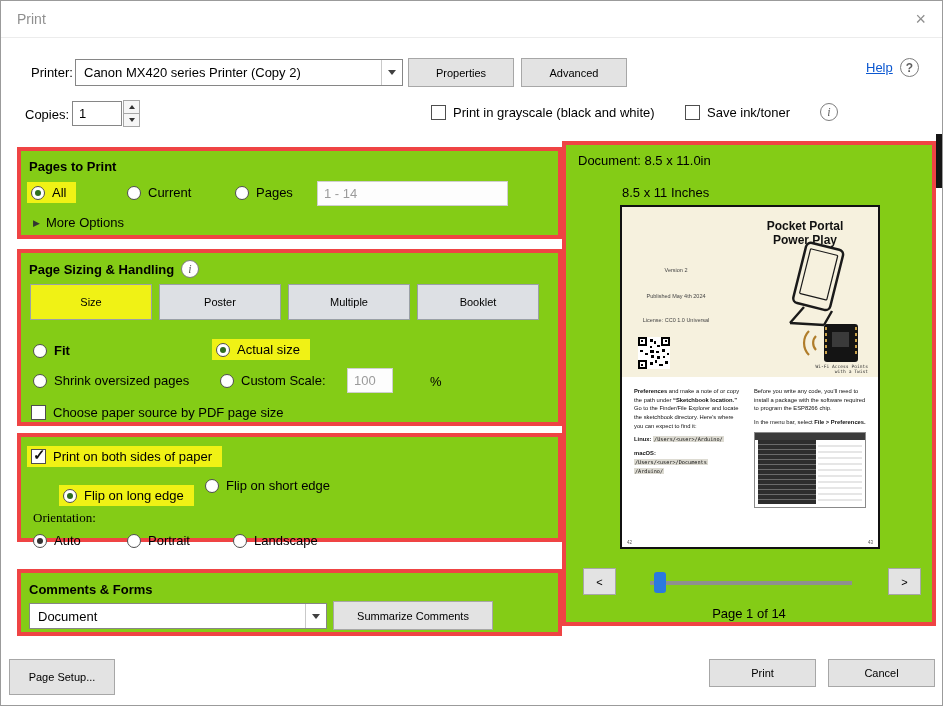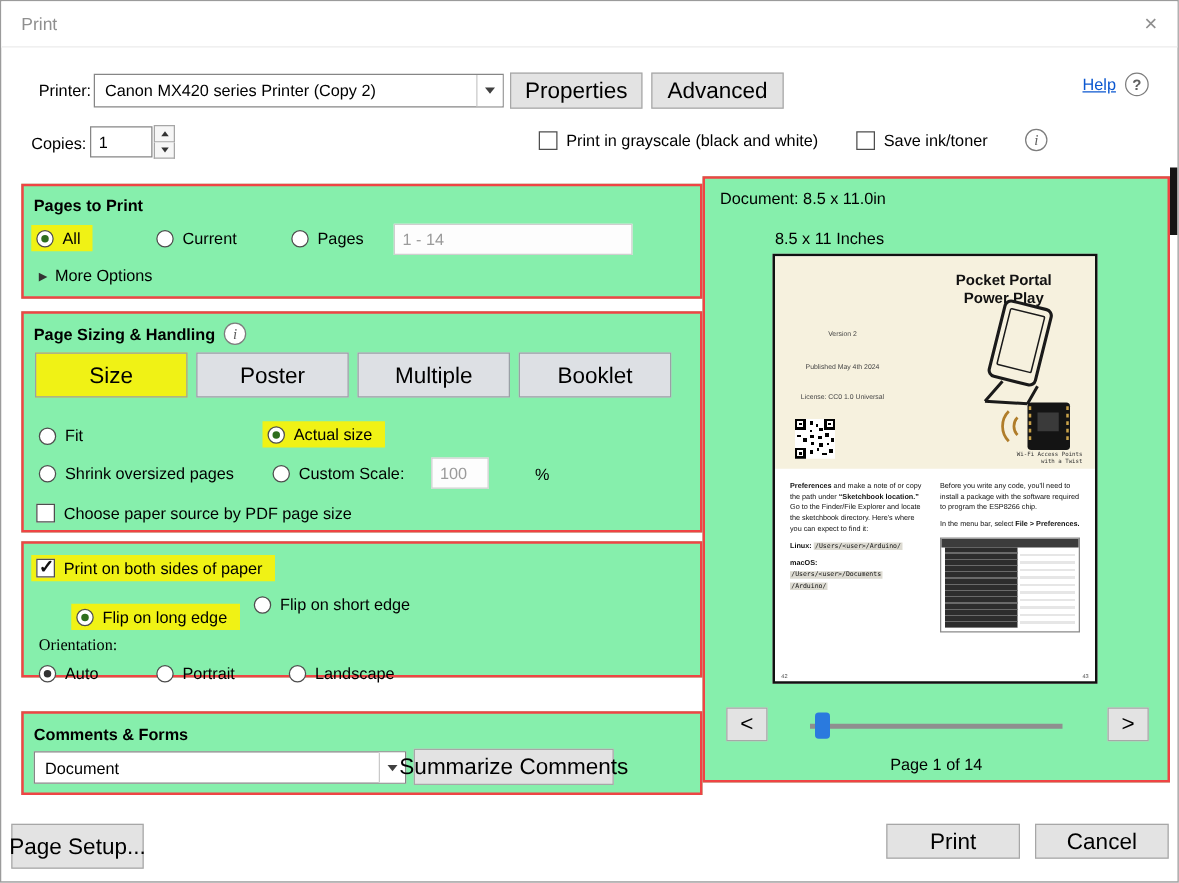--- a/index.html
+++ b/index.html
@@ -7,21 +7,21 @@
   .dialog { position:relative; width:943px; height:706px; background:#fff;
             border:1px solid #9b9b9b; font-size:13px; color:#000; overflow:hidden; }
 
   .titlebar { position:absolute; left:0; top:0; width:100%; height:37px; background:#fff;
               border-bottom:1px solid #ececec; }
   .title { position:absolute; left:16px; top:10px; color:#8f8f8f; font-size:14px; }
   .close { position:absolute; right:16px; top:8px; color:#8f8f8f; font-size:18px; cursor:pointer; }
 
   .lbl { position:absolute; white-space:nowrap; }
   .btn { position:absolute; display:flex; align-items:center; justify-content:center;
-         background:#e3e3e3; border:1px solid #a7a7a7; font-size:18px; cursor:pointer; white-space:nowrap; }
+         background:#e3e3e3; border:1px solid #a7a7a7; font-size:11px; cursor:pointer; white-space:nowrap; }
   .combo { position:absolute; display:flex; border:1px solid #868686; background:#fff; align-items:center; cursor:pointer; }
   .combo .txt { flex:1; padding-left:8px; white-space:nowrap; overflow:hidden; }
   .combo .chev { width:21px; align-self:stretch; border-left:1px solid #c9c9c9; display:flex;
                  align-items:center; justify-content:center; background:#fff; }
   .tri-down { width:0; height:0; border-left:4px solid transparent; border-right:4px solid transparent;
               border-top:5px solid #404040; }
   .input { position:absolute; border:1px solid #868686; padding-left:6px; font-size:13px;
            font-family:"Liberation Sans", sans-serif; background:#fff; }
   .input-dis { position:absolute; border:1px solid #cfcfcf; padding-left:6px; font-size:13px;
            font-family:"Liberation Sans", sans-serif; background:#fdfdfd; color:#9b9b9b; }
@@ -31,21 +31,21 @@
   .radio { width:14px; height:14px; min-width:14px; border:1px solid #4e4e4e; border-radius:50%;
            background:#fff; position:relative; display:inline-block; }
   .radio.checked::after { content:""; position:absolute; left:3px; top:3px; right:3px; bottom:3px;
            border-radius:50%; background:#333; }
   .hl .radio.checked::after { background:#2e6e1e; }
   .check { width:15px; height:15px; min-width:15px; border:1px solid #4e4e4e; background:#fff;
            position:relative; display:inline-block; }
   .check.checked::after { content:"✓"; position:absolute; left:1px; top:-4px; font-size:15px;
            font-weight:bold; color:#111; }
 
-  .grp { position:absolute; border:2px solid #ef4444; background:#86efac; }
+  .grp { position:absolute; border:4px solid #ef4444; background:#84cc16; }
   .grp-title { position:absolute; font-weight:bold; white-space:nowrap; }
   .icon-circle { position:absolute; border:1px solid #7d7d7d; border-radius:50%; color:#5f5f5f;
            display:flex; align-items:center; justify-content:center; background:#fff; }
 
   
   #lbl-printer { left:30px; top:64px; }
   #printer-combo { left:74px; top:58px; width:328px; height:27px; }
   #btn-properties { left:407px; top:57px; width:106px; height:29px; }
   #btn-advanced { left:520px; top:57px; width:106px; height:29px; }
   #help-link { left:865px; top:59px; color:#0b57d0; text-decoration:underline; cursor:pointer; }
@@ -77,21 +77,21 @@
 
   #group-sizing { left:16px; top:248px; width:545px; height:177px; }
   #group-sizing .grp-title { left:8px; top:9px; }
   #info-sizing { left:160px; top:7px; width:18px; height:18px; font-size:12px;
                  font-family:"Liberation Serif", serif; font-style:italic; }
   .mode-btn { top:31px; width:122px; height:36px; background:#dde0e4; border:1px solid #9aa0a6; }
   #mode-size { left:9px; background:#f0f215; }
   #mode-poster { left:138px; }
   #mode-multiple { left:267px; }
   #mode-booklet { left:396px; }
-  #rad-fit { left:12px; top:90px; }
+  #rad-fit { left:12px; top:90px;font-weight:bold; }
   #hl-actual { left:191px; top:86px; }
   #rad-shrink { left:12px; top:120px; }
   #rad-custom { left:199px; top:120px; }
   #custom-input { left:326px; top:115px; width:46px; height:25px; }
   #lbl-percent { left:409px; top:121px; }
   #chk-papersource { left:10px; top:152px; }
 
   #group-duplex { left:16px; top:432px; width:545px; height:109px; }
   #hl-bothsides { left:6px; top:9px; }
   #hl-fliplong { left:38px; top:48px; }

